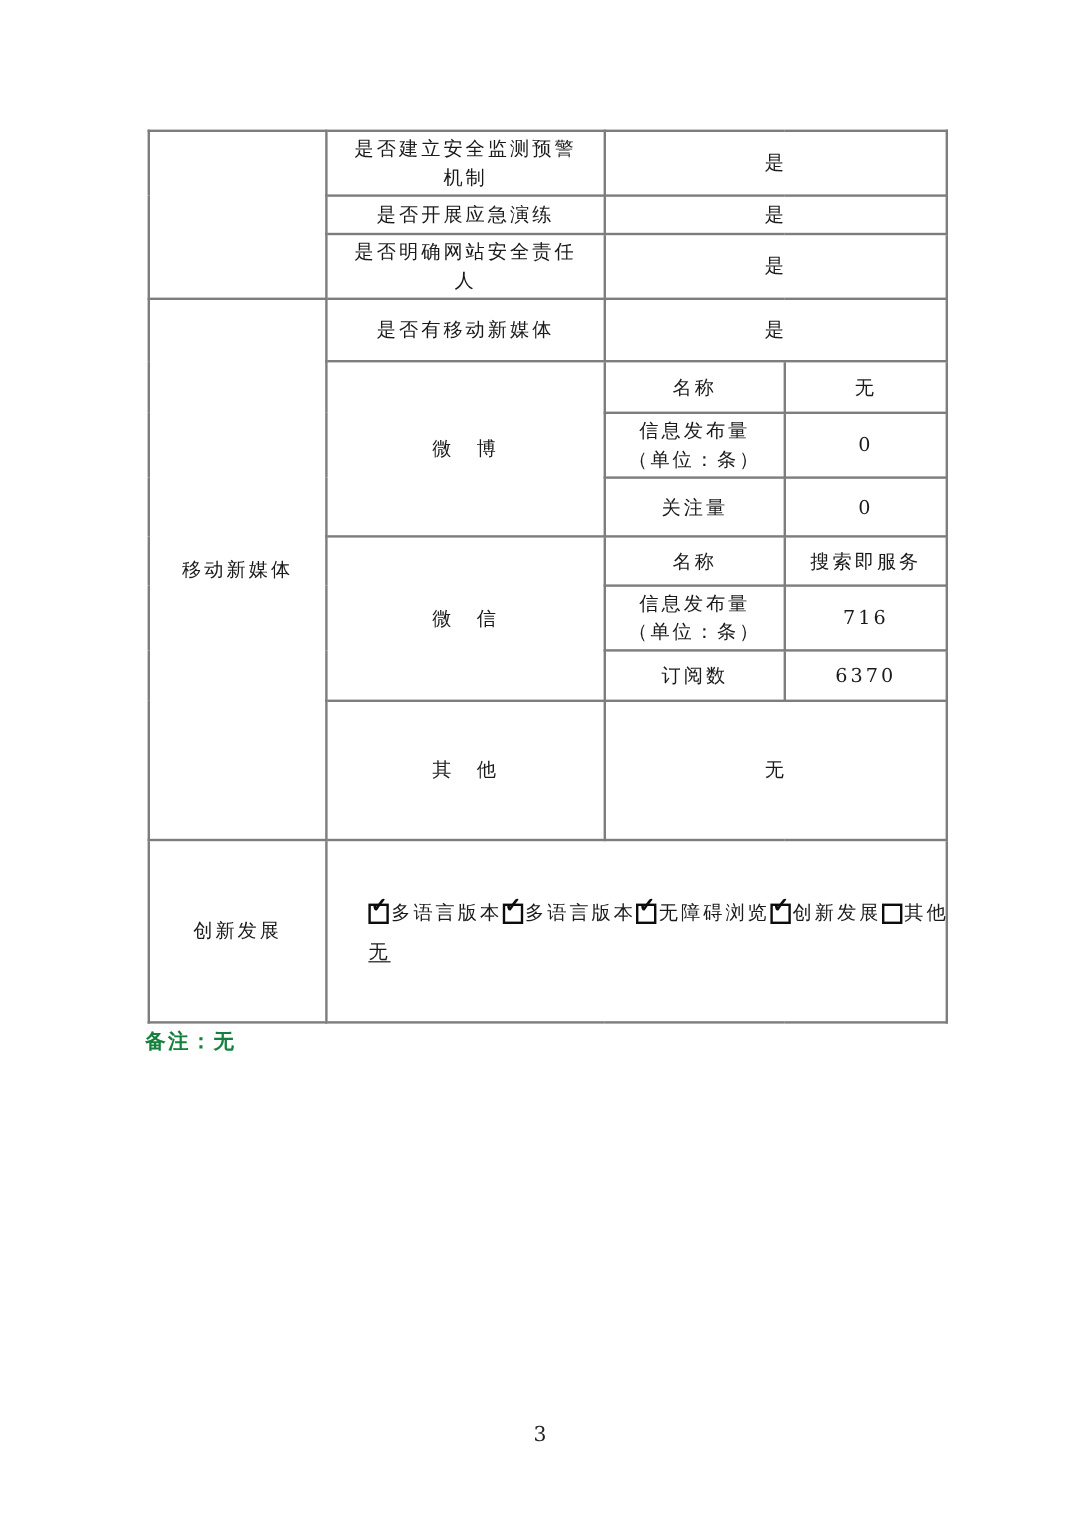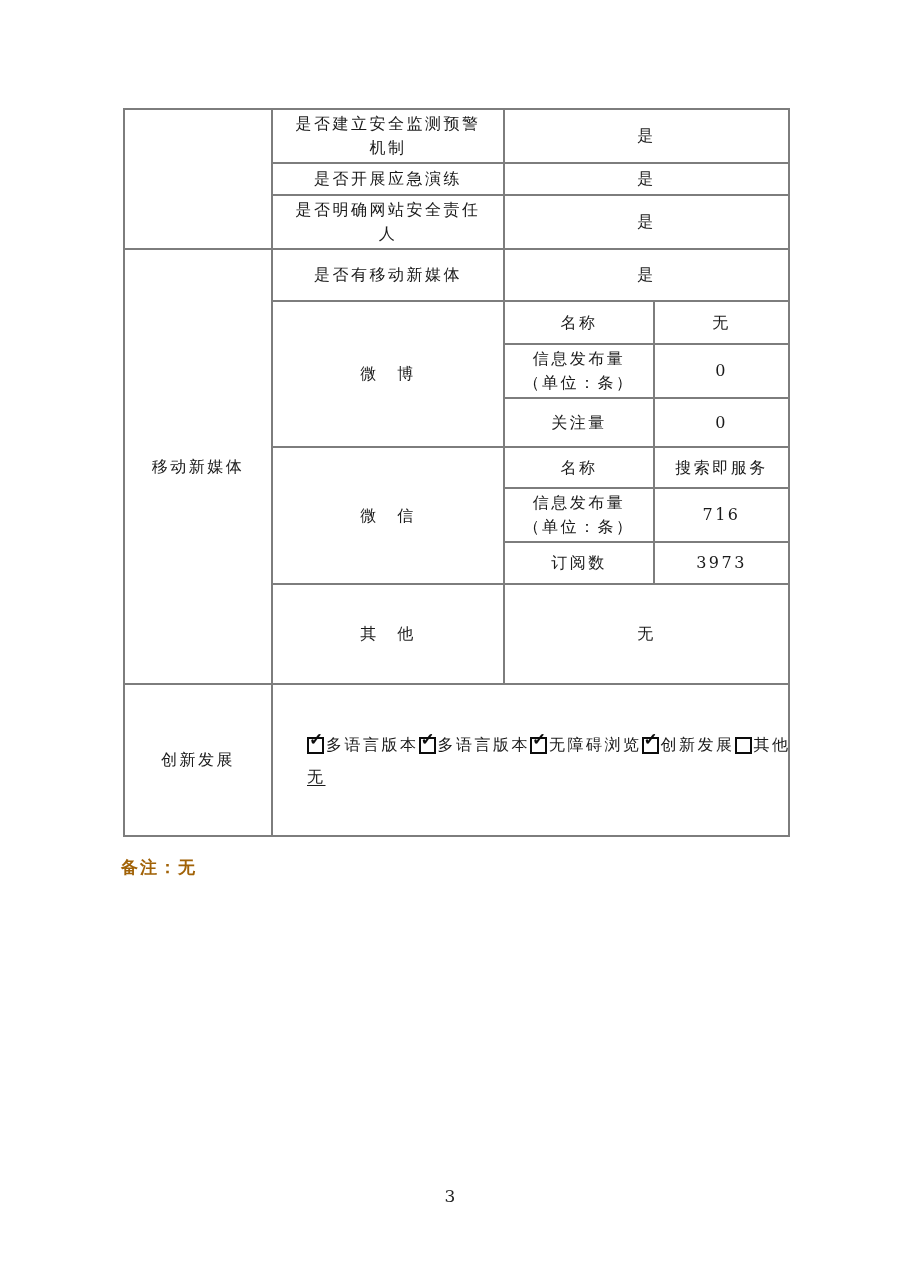--- a/index.html
+++ b/index.html
@@ -68,21 +68,21 @@
     text-decoration: underline;
     text-underline-offset: 3px;
   }
   .note-line {
     position: absolute;
     left: 121px;
     top: 856px;
     font-size: 17px;
     font-weight: 700;
     letter-spacing: 2px;
-    color: #a16207;
+    color: #15803d;
     text-align: right;
   }
   .page-number {
     position: absolute;
     left: 0;
     right: 0;
     top: 1186px;
     text-align: center;
     font-size: 17px;
     color: #222;
@@ -188,25 +188,25 @@
         </td>
         <td class="cell">
           <span>716</span>
         </td>
       </tr>
       <tr style="height:42px">
         <td class="cell">
           <span class="ln">订阅数</span>
         </td>
         <td class="cell">
-          <span>3973</span>
-        </td>
-      </tr>
-
-      <tr style="height:100px">
+          <span>6370</span>
+        </td>
+      </tr>
+
+      <tr style="height:116px">
         <td class="cell">
           <span>其　他</span>
         </td>
         <td class="cell" colspan="2">
           <span>无</span>
         </td>
       </tr>
 
       <tr style="height:152px">
         <td class="cell">

